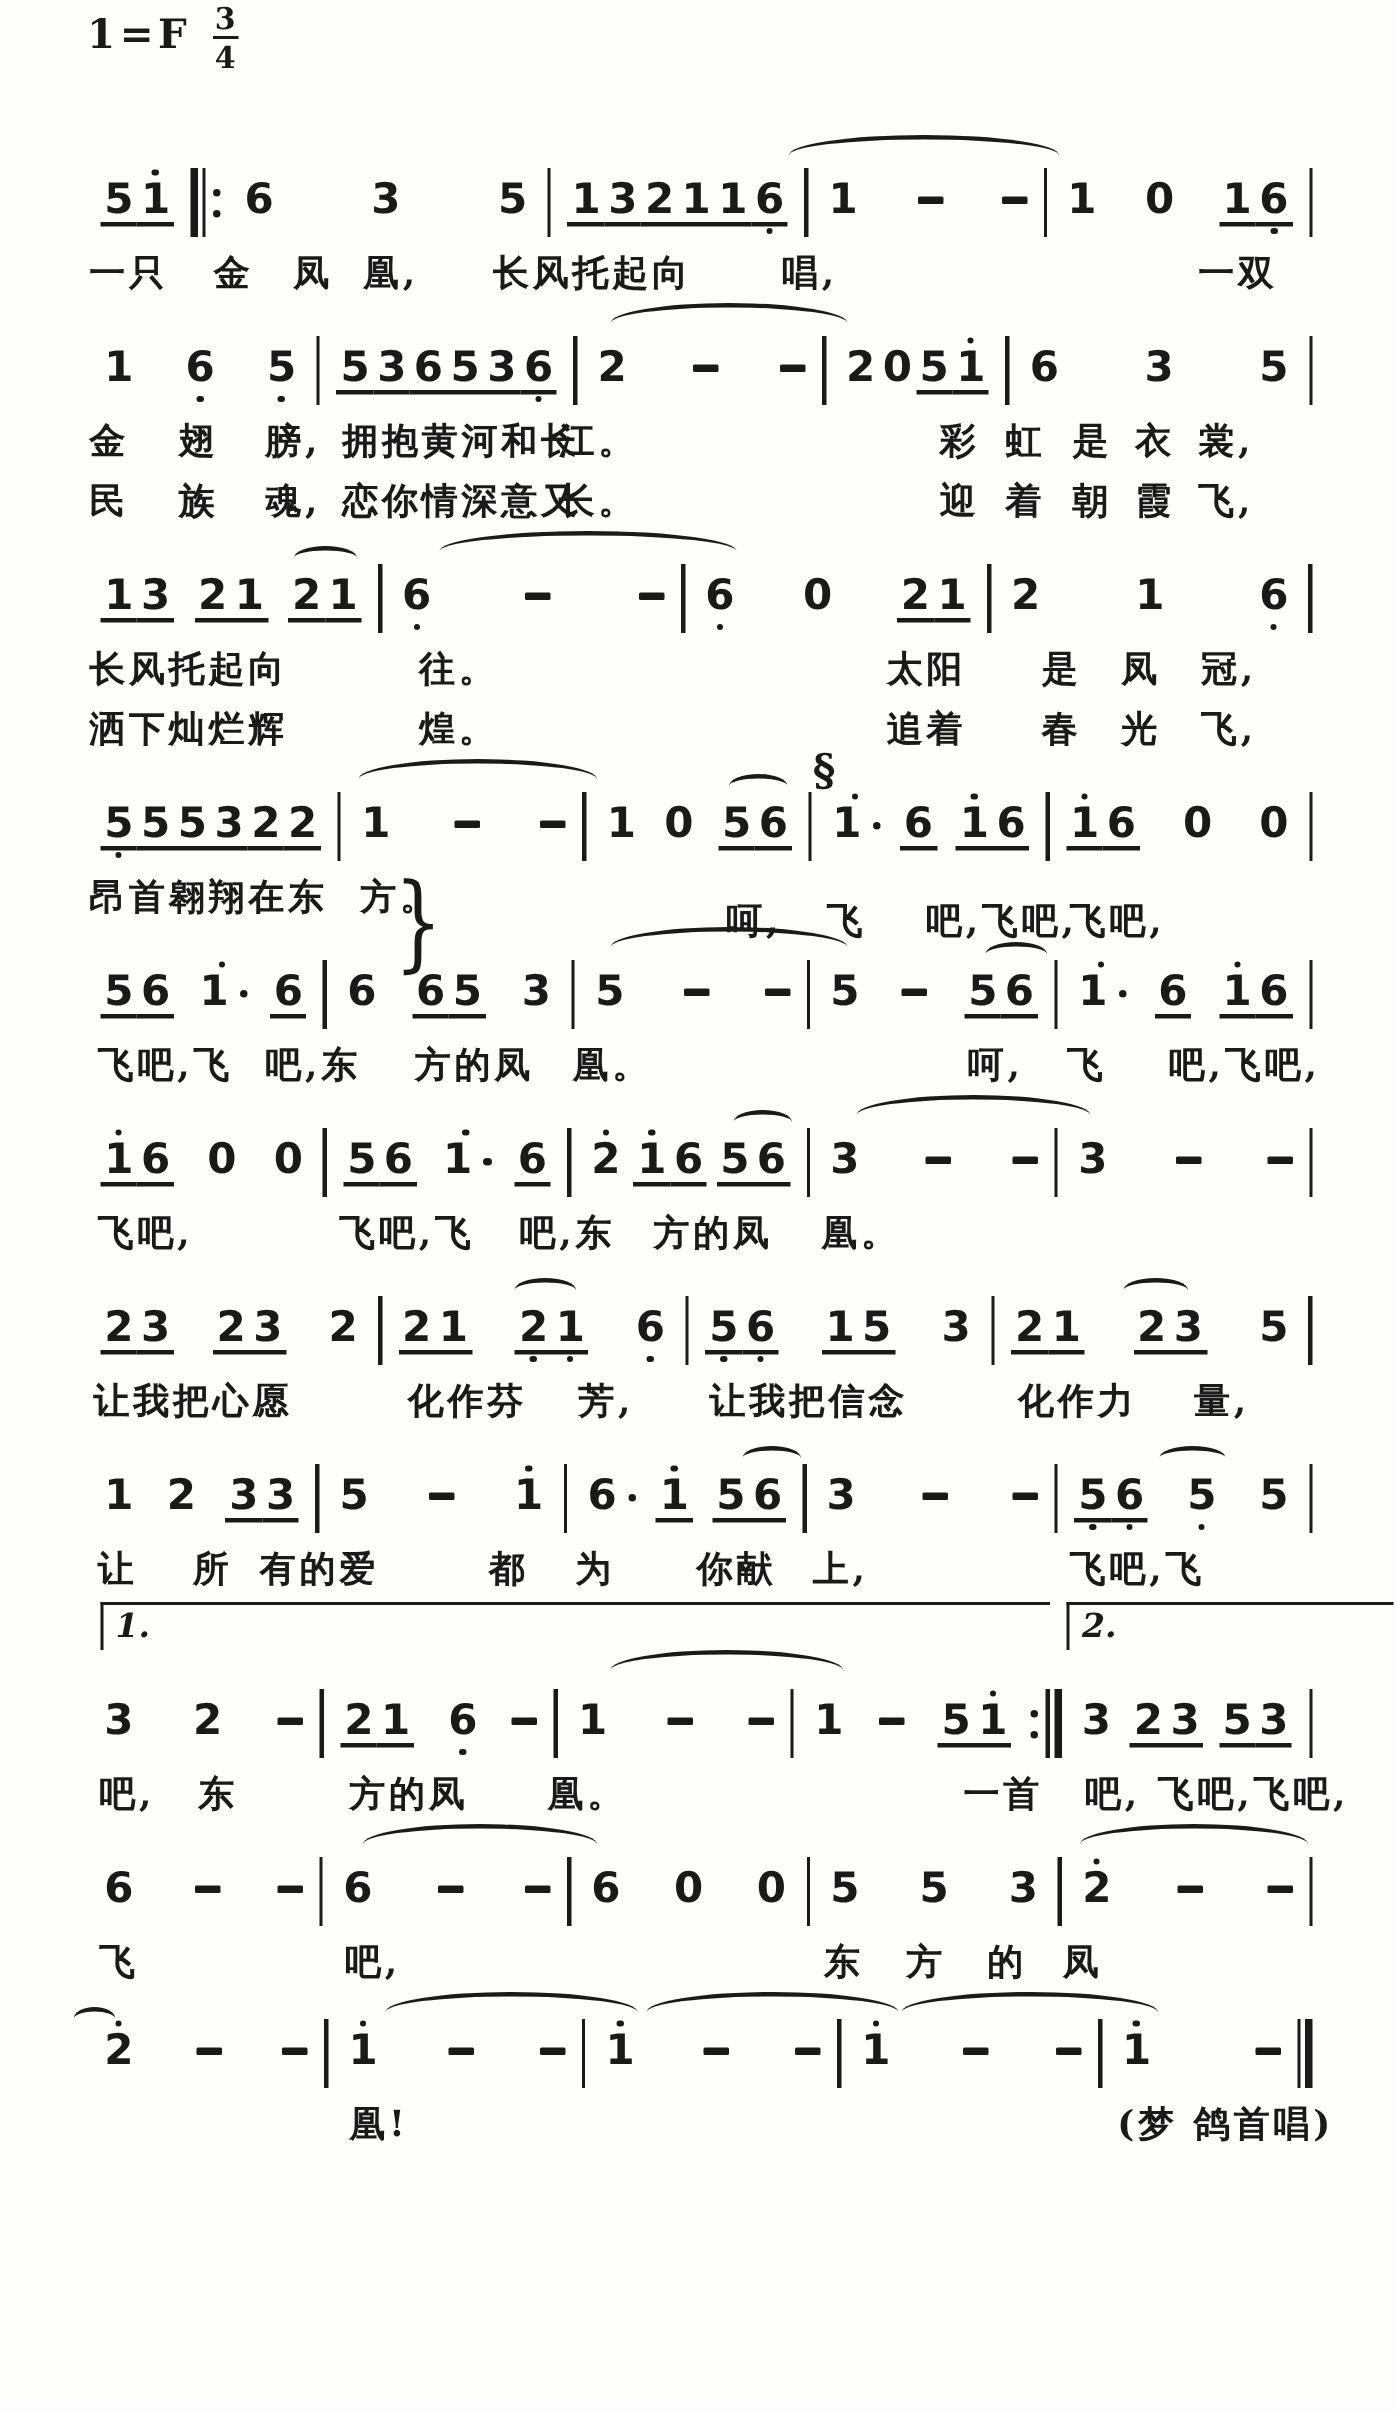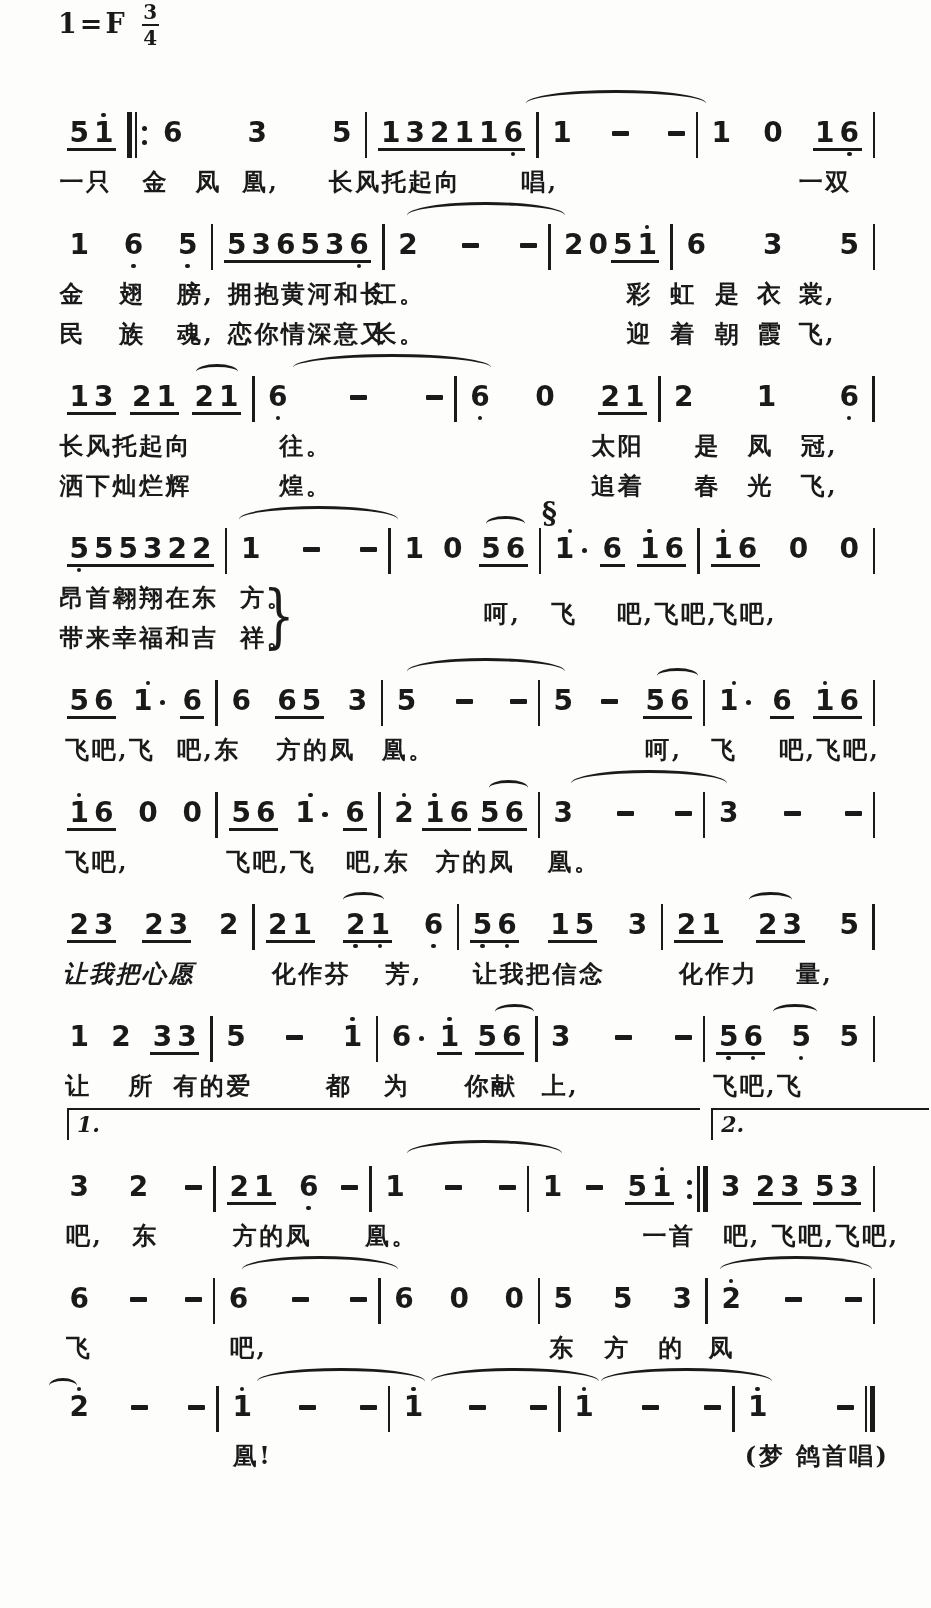--- a/index.html
+++ b/index.html
@@ -817,24 +817,20 @@
             </span>
           </span>
           <span class="rpt">
             <span class="bline thin"></span>
           </span>
         </div>
         <div class="lyrline">
           <span class="lyr" style="left: 6.4%;">昂首翱翔在东</span>
           <span class="lyr" style="left: 25.8%;">方。</span>
         </div>
-        <div class="lyrline">
-          <span class="lyr" style="left: 6.4%;">带来幸福和吉</span>
-          <span class="lyr" style="left: 25.8%;">祥。</span>
-        </div>
         <div class="lyrline overlay" style="top: 88px;">
           <span class="lyr" style="left: 52%;">呵,</span>
           <span class="lyr" style="left: 59.2%;">飞</span>
           <span class="lyr" style="left: 66.3%;">吧,飞吧,</span>
           <span class="lyr" style="left: 76.6%;">飞吧,</span>
         </div>
       </div>
       <div class="system">
         <div class="arc bg" style="left: 43.7%; width: 17%;"></div>
         <div class="arc sm" style="left: 70.6%; width: 4.4%;"></div>
@@ -1393,21 +1389,21 @@
                 </span>
                 <span class="bl"></span>
               </span>
             </span>
           </span>
           <span class="rpt">
             <span class="bline thin"></span>
           </span>
         </div>
         <div class="lyrline">
-          <span class="lyr" style="left: 6.7%; font-style: italic;">让我把心愿</span>
+          <span class="lyr" style="left: 6.7%;">让我把心愿</span>
           <span class="lyr" style="left: 29.2%;">化作芬</span>
           <span class="lyr" style="left: 41.4%;">芳,</span>
           <span class="lyr" style="left: 50.8%;">让我把信念</span>
           <span class="lyr" style="left: 72.9%;">化作力</span>
           <span class="lyr" style="left: 85.5%;">量,</span>
         </div>
       </div>
       <div class="system">
         <div class="arc sm" style="left: 53.2%; width: 4.2%;"></div>
         <div class="arc sm" style="left: 83%; width: 4.8%;"></div>

